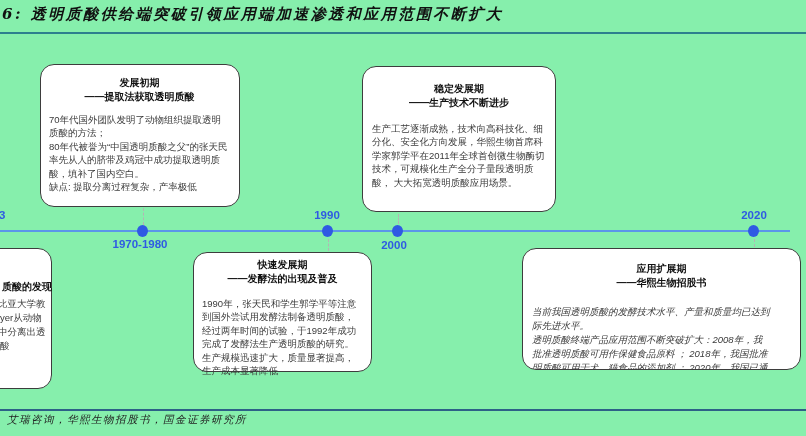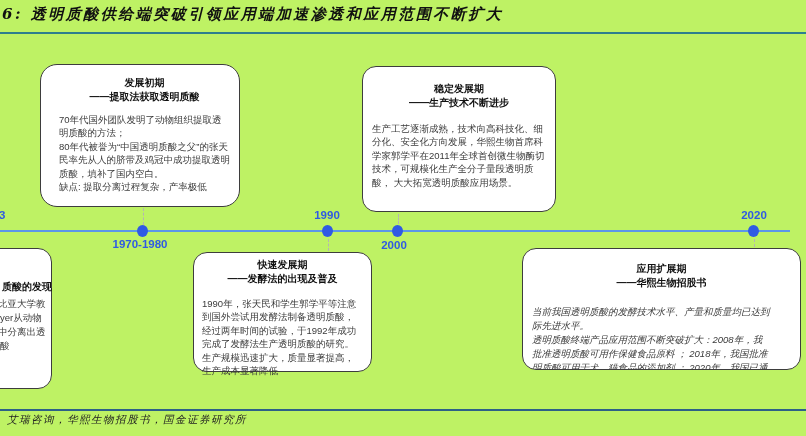--- a/index.html
+++ b/index.html
@@ -1,17 +1,17 @@
 <!DOCTYPE html>
 <html><head>
 <meta charset="utf-8">
 <style>
   html,body{margin:0;padding:0;background:#ffffff;}
   .page{
-    position:relative;width:806px;height:436px;background:#bef264;
+    position:relative;width:806px;height:436px;background:#86efac;
     overflow:hidden;font-family:"Liberation Sans",sans-serif;
   }
   .page-title{
     position:absolute;left:2px;top:5px;
     font-family:"DejaVu Serif",serif;font-style:italic;font-weight:bold;
     font-size:15px;letter-spacing:2.5px;color:#111;white-space:nowrap;
   }
   .title-rule{position:absolute;left:0;top:32px;width:806px;height:2px;background:#2d7f8e;}
   .footer-rule{position:absolute;left:0;top:409px;width:806px;height:2px;background:#2d6187;}
   .footer-text{
@@ -37,21 +37,21 @@
   .nowrap-line{white-space:nowrap;}
 </style>
 </head>
 <body>
 
 <div class="page">
 
   <div class="page-title">6: 透明质酸供给端突破引领应用端加速渗透和应用范围不断扩大</div>
   <div class="title-rule"></div>
 
-  <div class="tbox" style="left:40px;top:64px;width:200px;height:143px;padding:11px 9px 0 18px;border-radius:17px;">
+  <div class="tbox" style="left:40px;top:64px;width:200px;height:143px;padding:11px 9px 0 8px;">
     <div class="box-title">发展初期</div>
     <div class="box-title">——提取法获取透明质酸</div>
     <div class="box-body" style="margin-top:10px;">
       <div>70年代国外团队发明了动物组织提取透明质酸的方法；</div>
       <div>80年代被誉为“中国透明质酸之父”的张天民率先从人的脐带及鸡冠中成功提取透明质酸，填补了国内空白。</div>
       <div>缺点: 提取分离过程复杂，产率极低</div>
     </div>
   </div>
 
   <div class="tbox" style="left:362px;top:66px;width:194px;height:146px;padding:15px 9px 0 9px;">

